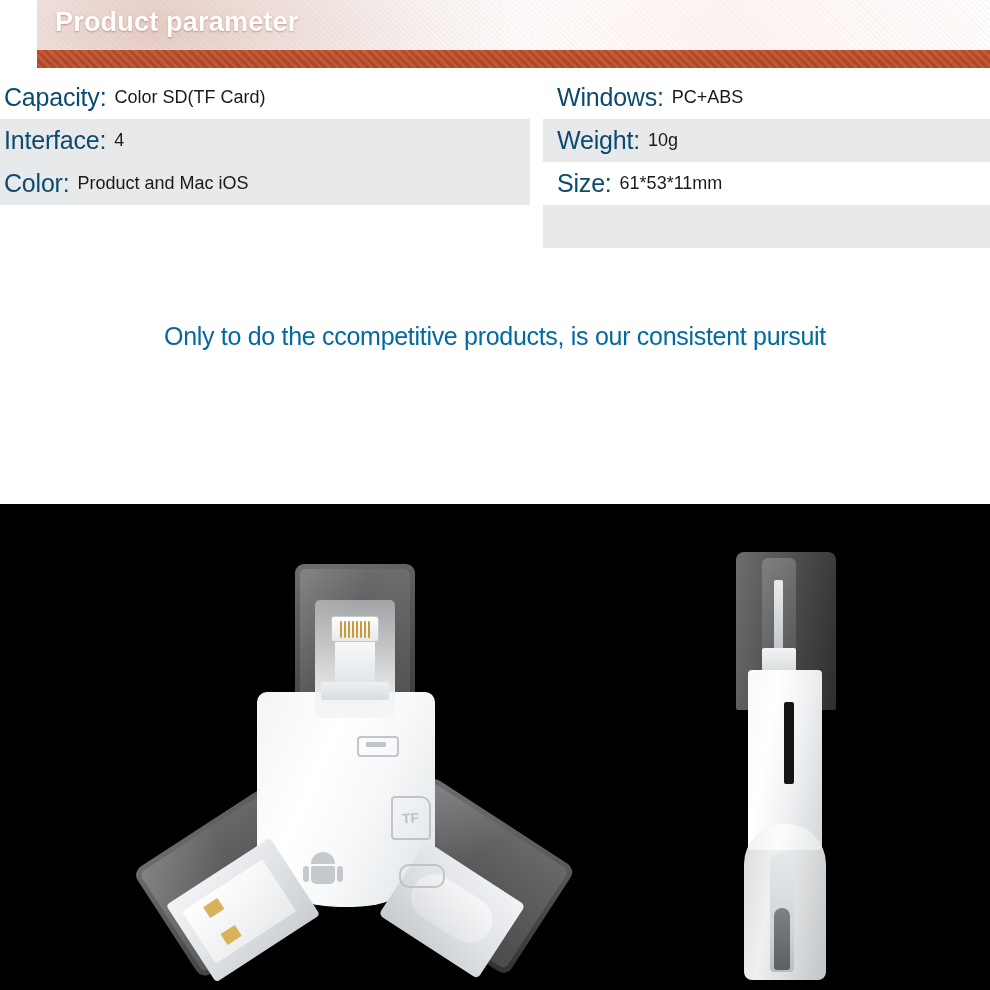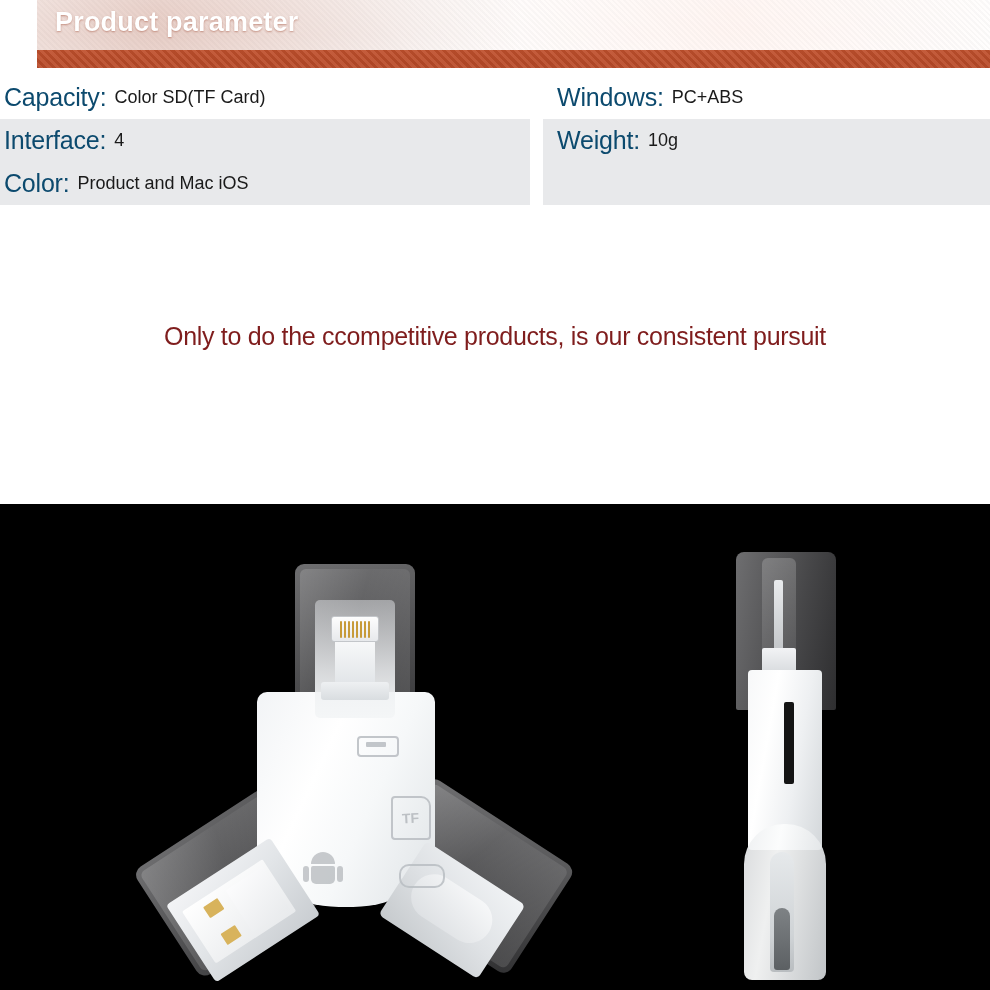--- a/index.html
+++ b/index.html
@@ -103,21 +103,21 @@
   .tagline-wrap {
     position: absolute;
     left: 0;
     top: 322px;
     width: 990px;
     text-align: center;
   }
   .tagline {
     display: inline-block;
     font-size: 25px;
-    color: #7f1d1d;
+    color: #0369a1;
     letter-spacing: -.3px;
     white-space: nowrap;
   }
 
   
   .photo-panel {
     position: absolute;
     left: 0;
     top: 504px;
     width: 990px;
@@ -452,20 +452,24 @@
 
   <div class="spec-col right">
     <div class="spec-row">
       <span class="spec-label">Windows:</span>
       <span class="spec-value">PC+ABS</span>
     </div>
     <div class="spec-row alt">
       <span class="spec-label">Weight:</span>
       <span class="spec-value">10g</span>
     </div>
+    <div class="spec-row">
+      <span class="spec-label">Size:</span>
+      <span class="spec-value">61*53*11mm</span>
+    </div>
     <div class="spec-row alt">
       <span class="spec-label"></span>
       <span class="spec-value"></span>
     </div>
   </div>
 
 </div>
 
 <div class="tagline-wrap">
   <span class="tagline">Only to do the ccompetitive products, is our consistent pursuit</span>

